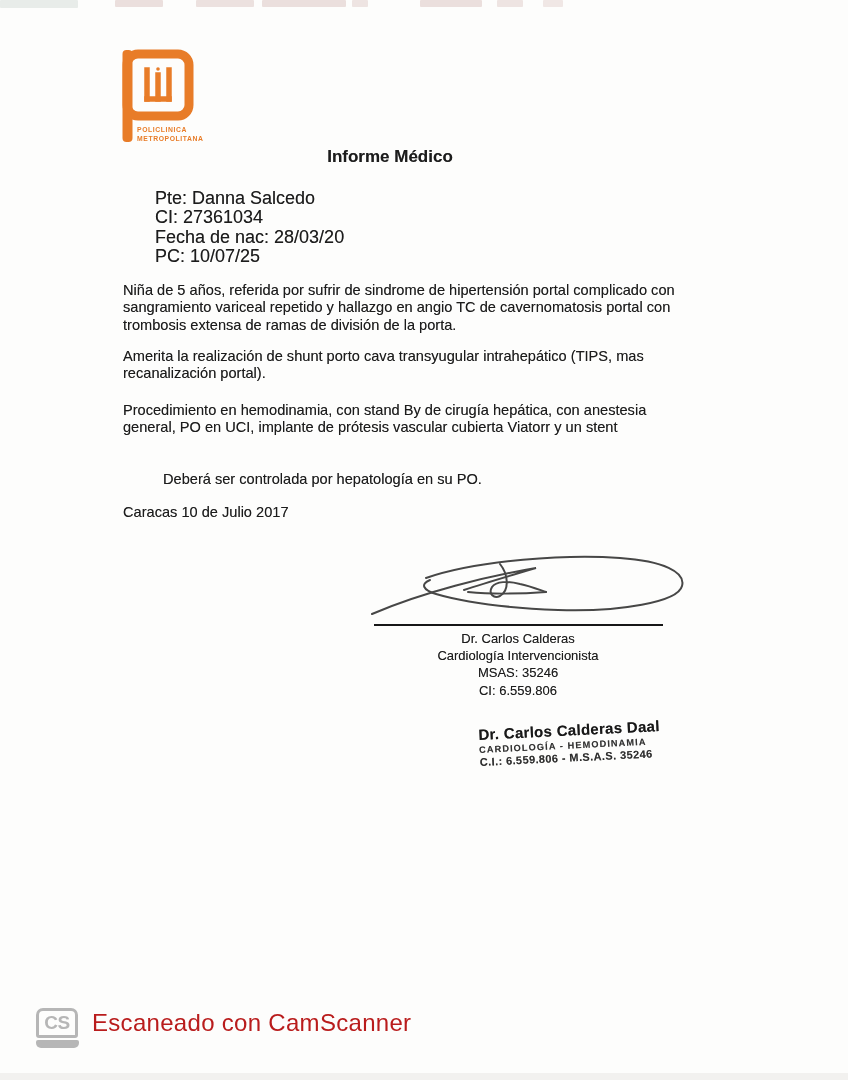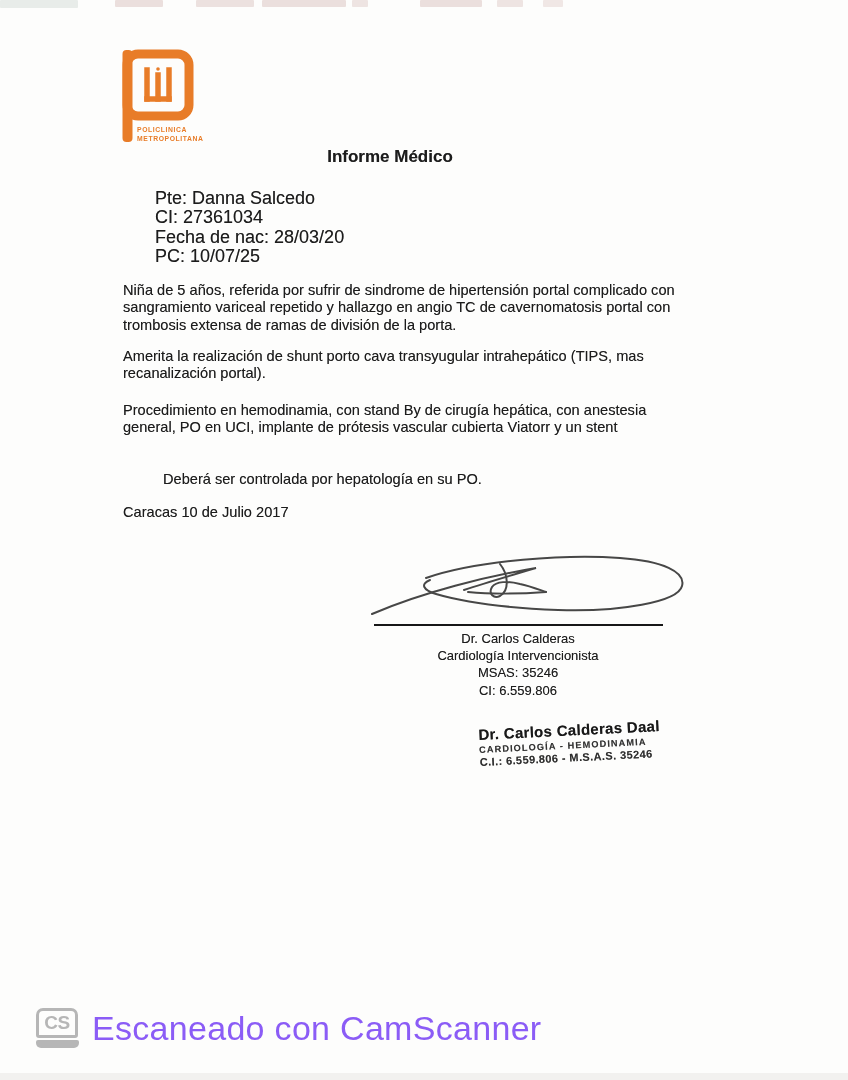--- a/index.html
+++ b/index.html
@@ -36,21 +36,21 @@
   .stamp-l1{font-size:15px;font-weight:bold;letter-spacing:.3px;}
   .stamp-l2{font-size:9.2px;font-weight:bold;letter-spacing:1.1px;margin-top:2px;opacity:.88;}
   .stamp-l3{font-size:11px;font-weight:bold;letter-spacing:.4px;margin-top:1px;opacity:.9;}
   
   .cs-icon{left:36px;top:1008px;width:43px;height:40px;}
   .cs-box{position:absolute;left:0;top:0;width:36px;height:24px;border:3.5px solid #b6b6b6;
     border-radius:7px 7px 3px 3px;display:flex;align-items:center;justify-content:center;}
   .cs-letters{font-size:19px;font-weight:bold;color:#b6b6b6;letter-spacing:-.5px;}
   .cs-base{position:absolute;left:0;top:32px;width:43px;height:8px;background:#b6b6b6;
     border-radius:2px 2px 5px 5px;}
-  .cs-label{left:92px;top:1009px;font-size:34px;color:#8b5cf6;letter-spacing:.3px;}
+  .cs-label{left:92px;top:1009px;font-size:24px;color:#b91c1c;letter-spacing:.3px;}
   .bottom-smudge{left:0;top:1073px;width:848px;height:7px;background:rgba(234,231,227,.55);}
 </style>
 </head>
 <body>
 
 <div class="artifact" style="left:0;width:78px;height:8px;background:rgba(206,216,211,.45);"></div>
 <div class="artifact" style="left:115px;width:48px;background:rgba(195,155,148,.30);"></div>
 <div class="artifact" style="left:196px;width:58px;background:rgba(195,155,148,.28);"></div>
 <div class="artifact" style="left:262px;width:84px;background:rgba(195,155,148,.30);"></div>
 <div class="artifact" style="left:352px;width:16px;background:rgba(195,155,148,.25);"></div>

